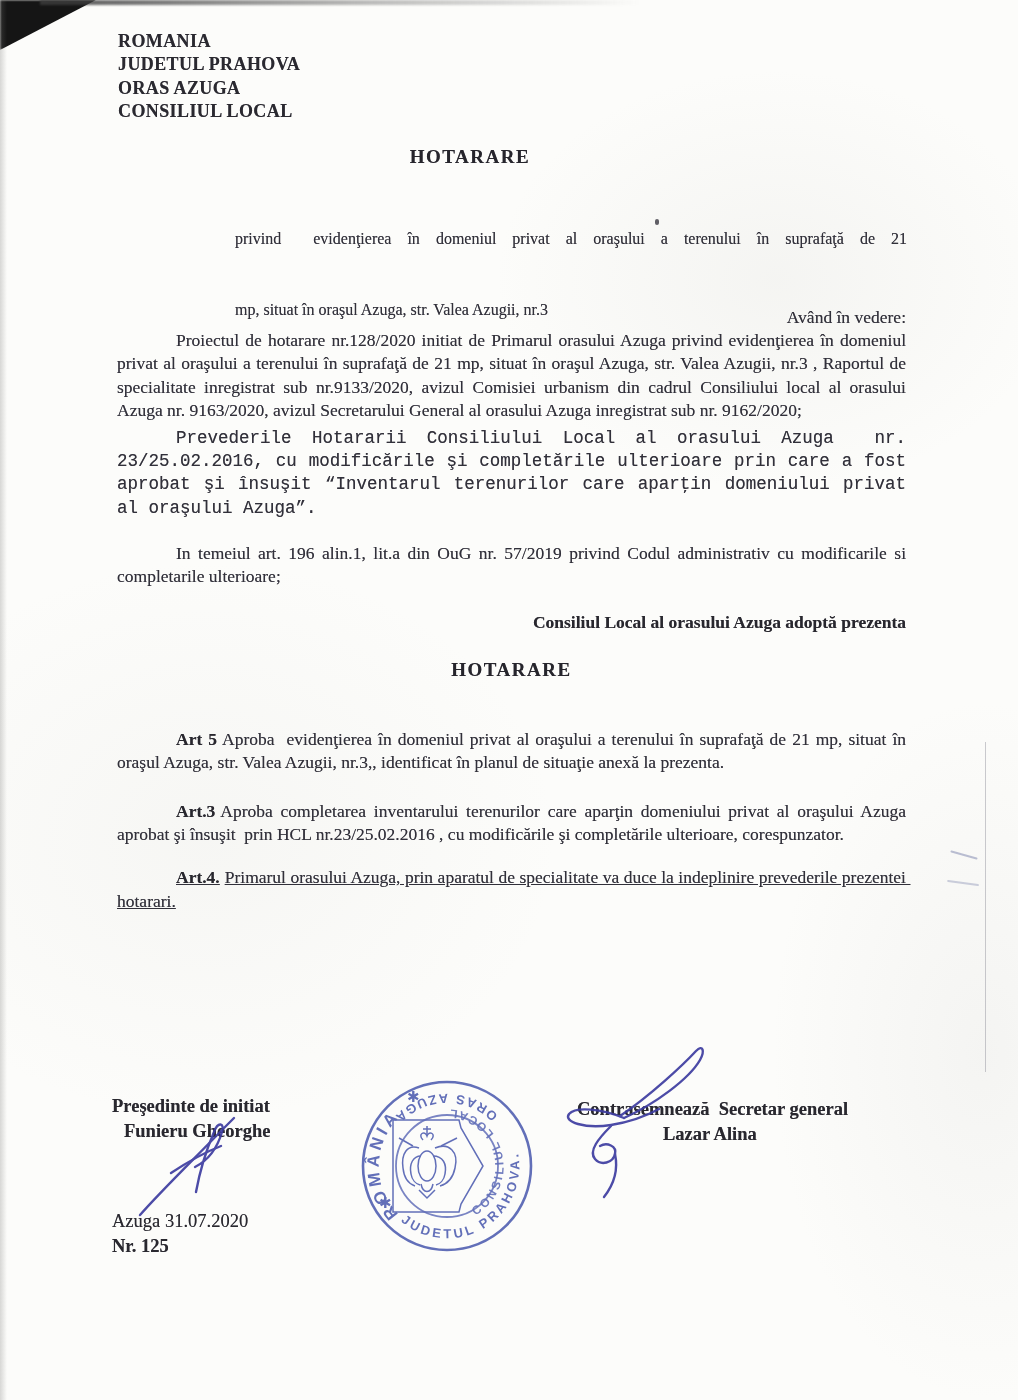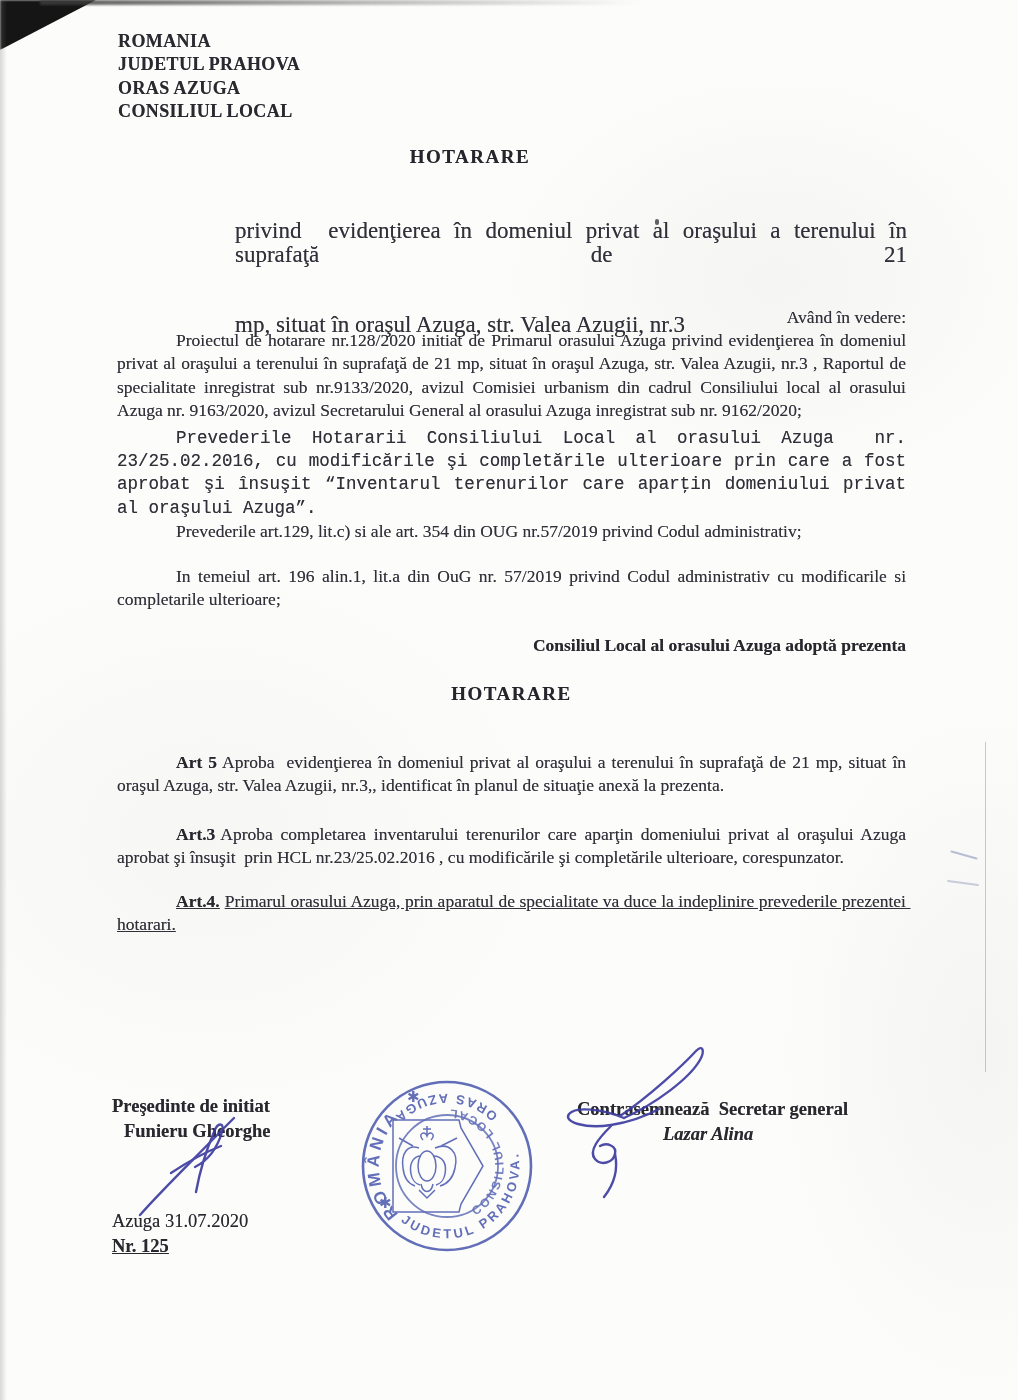--- a/index.html
+++ b/index.html
@@ -31,42 +31,42 @@
   .tick2{position:absolute;left:947px;top:882px;width:32px;height:2px;
     background:#9aa0bd;transform:rotate(8deg);opacity:.5;border-radius:2px;}
   .subtitle-dot{position:absolute;left:655px;top:219px;width:4px;height:6px;
     background:#45444c;border-radius:2px;opacity:.85;}
   
   .hdr{position:absolute;left:118px;top:30px;font-weight:bold;font-size:18px;
     line-height:23.3px;letter-spacing:.4px;color:#2a2930;}
   
   .title1{position:absolute;left:115px;top:146px;width:710px;text-align:center;
     font-weight:bold;font-size:19px;letter-spacing:1.5px;color:#26252c;}
-  .subtitle{position:absolute;left:235px;top:172px;width:672px;font-size:23px;
+  .subtitle{position:absolute;left:235px;top:180px;width:672px;font-size:16px;
     line-height:23.5px;white-space:pre-wrap;}
   .subtitle .l1{text-align:justify;text-align-last:justify;}
   
   .flow{position:absolute;left:117px;top:306px;width:789px;font-size:17.5px;
     line-height:23.2px;}
   .flow p{margin:0;text-align:justify;text-indent:59px;white-space:pre-wrap;}
   .flow p.nojust{text-align:right;}
   .flow .m5{margin-top:5px;font-family:Liberation Mono, monospace;} .flow .m20{margin-top:20px;text-decoration:underline;} .flow .m22{margin-top:22px;}
   .flow .m23{margin-top:23px;} .flow .m24{margin-top:24px;} .flow .m26{margin-top:26px;}
   .flow .m46{margin-top:46px;}
   .adopt{font-weight:bold;color:#28272e;}
   .h2{font-weight:bold;text-align:center !important;text-indent:0 !important;
     font-size:19px;letter-spacing:1.5px;color:#26252c;}
   .art b{color:#28272e;margin-right:5px;}
   
   .sig-left-role{position:absolute;left:112px;top:1096px;font-weight:bold;font-size:18.5px;color:#29282f;white-space:pre;}
   .sig-left-name{position:absolute;left:124px;top:1121px;font-weight:bold;font-size:18.5px;color:#29282f;white-space:pre;}
   .place-date{position:absolute;left:112px;top:1211px;font-weight:normal;font-size:18.5px;color:#29282f;}
-  .doc-number{position:absolute;left:112px;top:1236px;font-weight:bold;font-size:18.5px;color:#29282f;text-decoration:underline;}
+  .doc-number{position:absolute;left:112px;top:1236px;font-weight:bold;font-size:18.5px;color:#29282f;}
   .sig-right-role{position:absolute;left:577px;top:1099px;font-weight:bold;font-size:18.5px;color:#29282f;white-space:pre;}
-  .sig-right-name{position:absolute;left:663px;top:1124px;font-weight:bold;font-size:18.5px;color:#29282f;white-space:pre;font-style:italic;}
+  .sig-right-name{position:absolute;left:663px;top:1124px;font-weight:bold;font-size:18.5px;color:#29282f;white-space:pre;}
   svg.overlay{position:absolute;left:0;top:0;pointer-events:none;}
 </style>
 </head>
 <body>
 
 <div id="page">
 
   <div class="corner-wedge"></div>
   <div class="top-streak"></div>
   <div class="left-edge"></div>
@@ -85,21 +85,20 @@
   <div class="title1 txt">HOTARARE</div>
   <div class="subtitle txt">
     <div class="l1">privind  evidenţierea în domeniul privat al oraşului a terenului în suprafaţă de 21</div>
     <div class="l2">mp, situat în oraşul Azuga, str. Valea Azugii, nr.3</div>
   </div>
 
   <div class="flow txt">
     <p class="nojust">Având în vedere:</p>
     <p>Proiectul de hotarare nr.128/2020 initiat de Primarul orasului Azuga privind evidenţierea în domeniul privat al oraşului a terenului în suprafaţă de 21 mp, situat în oraşul Azuga, str. Valea Azugii, nr.3 , Raportul de specialitate inregistrat sub nr.9133/2020, avizul Comisiei urbanism din cadrul Consiliului local al orasului Azuga nr. 9163/2020, avizul Secretarului General al orasului Azuga inregistrat sub nr. 9162/2020;</p>
     <p class="m5">Prevederile Hotararii Consiliului Local al orasului Azuga  nr. 23/25.02.2016, cu modificările şi completările ulterioare prin care a fost aprobat şi însuşit “Inventarul terenurilor care aparţin domeniului privat al oraşului Azuga”.</p>
-    <p>Prevederile art.129, lit.c) si ale art. 354 din OUG nr.57/2019 privind Codul administrativ;</p>
     <p class="m22">In temeiul art. 196 alin.1, lit.a din OuG nr. 57/2019 privind Codul administrativ cu modificarile si completarile ulterioare;</p>
     <p class="m23 nojust adopt">Consiliul Local al orasului Azuga adoptă prezenta</p>
     <p class="m24 h2">HOTARARE</p>
     <p class="m46 art"><b>Art 5</b><span>Aproba  evidenţierea în domeniul privat al oraşului a terenului în suprafaţă de 21 mp, situat în oraşul Azuga, str. Valea Azugii, nr.3,, identificat în planul de situaţie anexă la prezenta.</span></p>
     <p class="m26 art"><b>Art.3</b><span>Aproba completarea inventarului terenurilor care aparţin domeniului privat al oraşului Azuga aprobat şi însuşit  prin HCL nr.23/25.02.2016 , cu modificările şi completările ulterioare, corespunzator.</span></p>
     <p class="m20 art"><b>Art.4.</b><span>Primarul orasului Azuga, prin aparatul de specialitate va duce la indeplinire prevederile prezentei hotarari.</span></p>
   </div>
 
   <div class="sig-left-role txt">Preşedinte de initiat</div>
   <div class="sig-left-name txt">Funieru Gheorghe</div>

